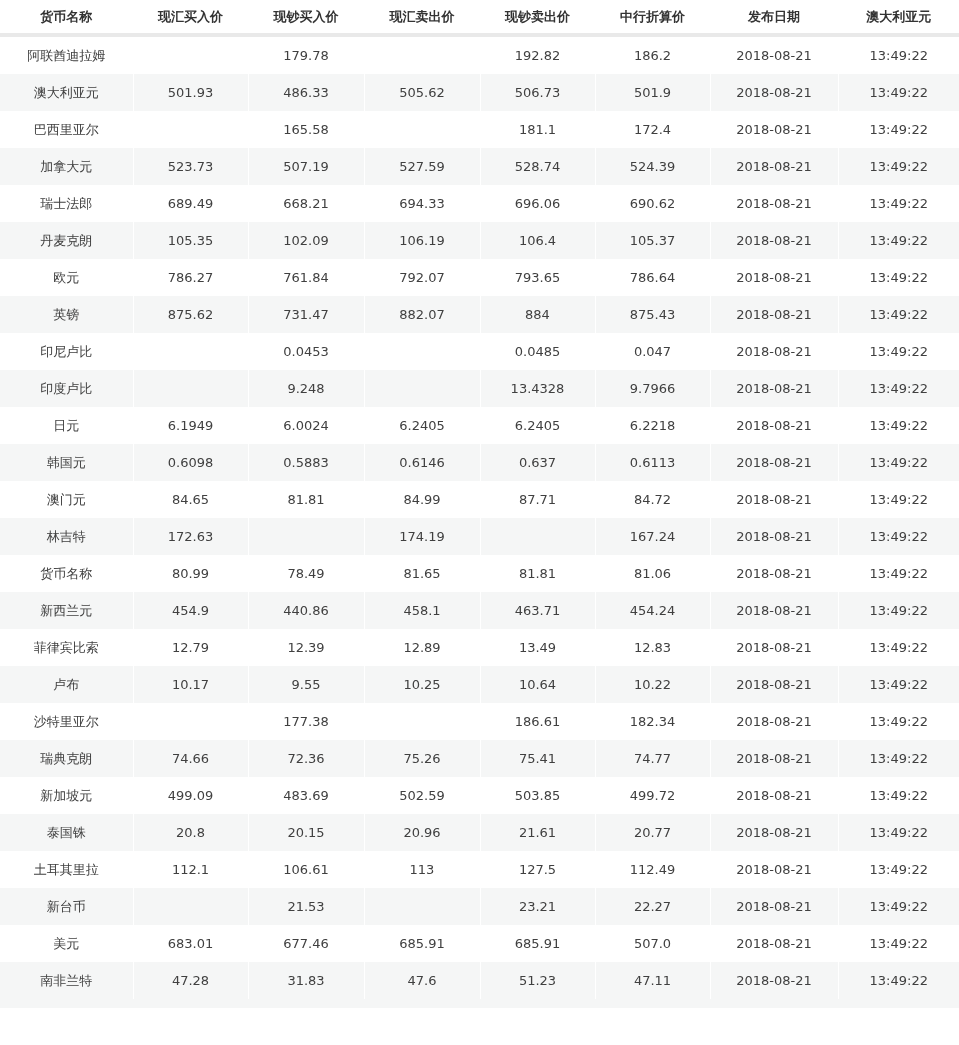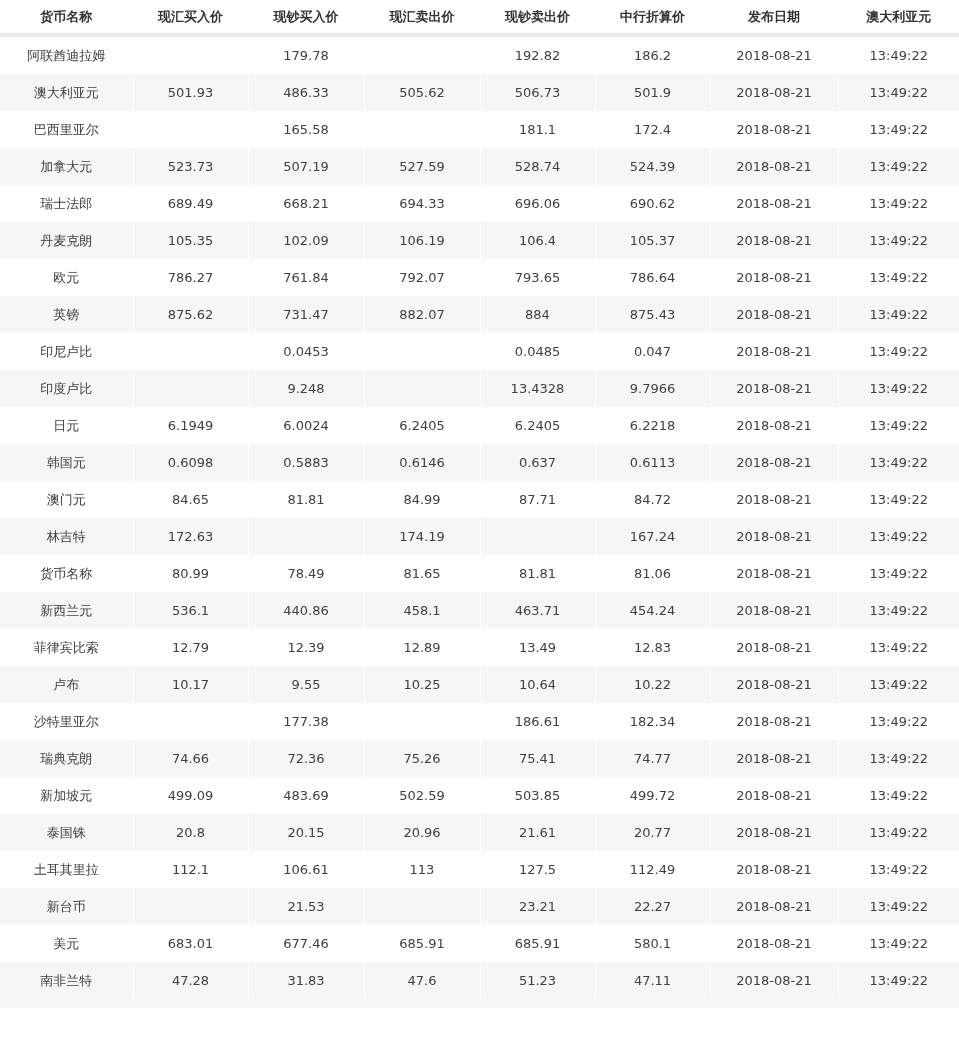--- a/index.html
+++ b/index.html
@@ -232,21 +232,21 @@
           <td>80.99</td>
           <td>78.49</td>
           <td>81.65</td>
           <td>81.81</td>
           <td>81.06</td>
           <td>2018-08-21</td>
           <td>13:49:22</td>
         </tr>
         <tr>
           <td>新西兰元</td>
-          <td>536.1</td>
+          <td>454.9</td>
           <td>440.86</td>
           <td>458.1</td>
           <td>463.71</td>
           <td>454.24</td>
           <td>2018-08-21</td>
           <td>13:49:22</td>
         </tr>
         <tr>
           <td>菲律宾比索</td>
           <td>12.79</td>
@@ -326,21 +326,21 @@
           <td>22.27</td>
           <td>2018-08-21</td>
           <td>13:49:22</td>
         </tr>
         <tr>
           <td>美元</td>
           <td>683.01</td>
           <td>677.46</td>
           <td>685.91</td>
           <td>685.91</td>
-          <td>580.1</td>
+          <td>507.0</td>
           <td>2018-08-21</td>
           <td>13:49:22</td>
         </tr>
         <tr>
           <td>南非兰特</td>
           <td>47.28</td>
           <td>31.83</td>
           <td>47.6</td>
           <td>51.23</td>
           <td>47.11</td>

